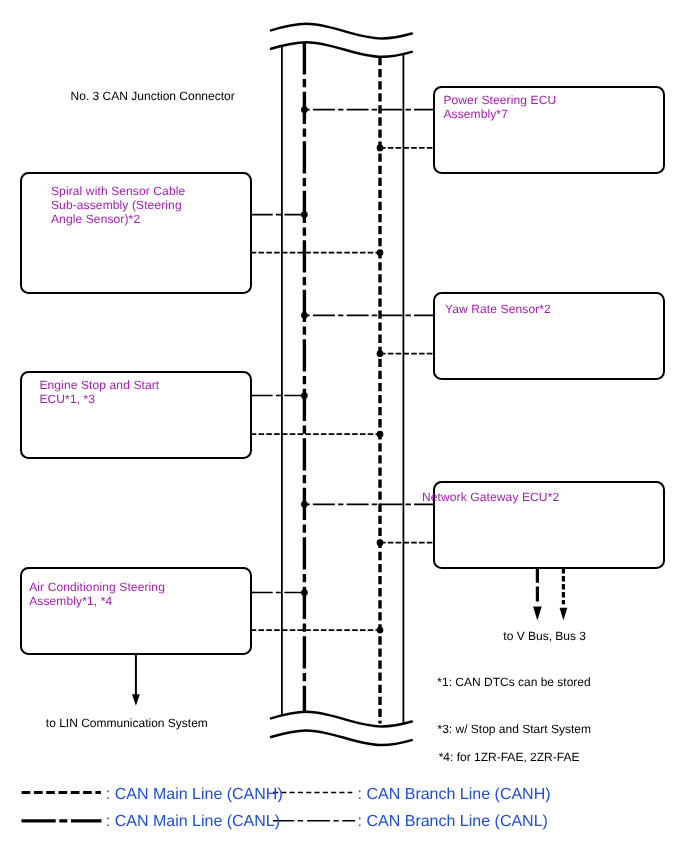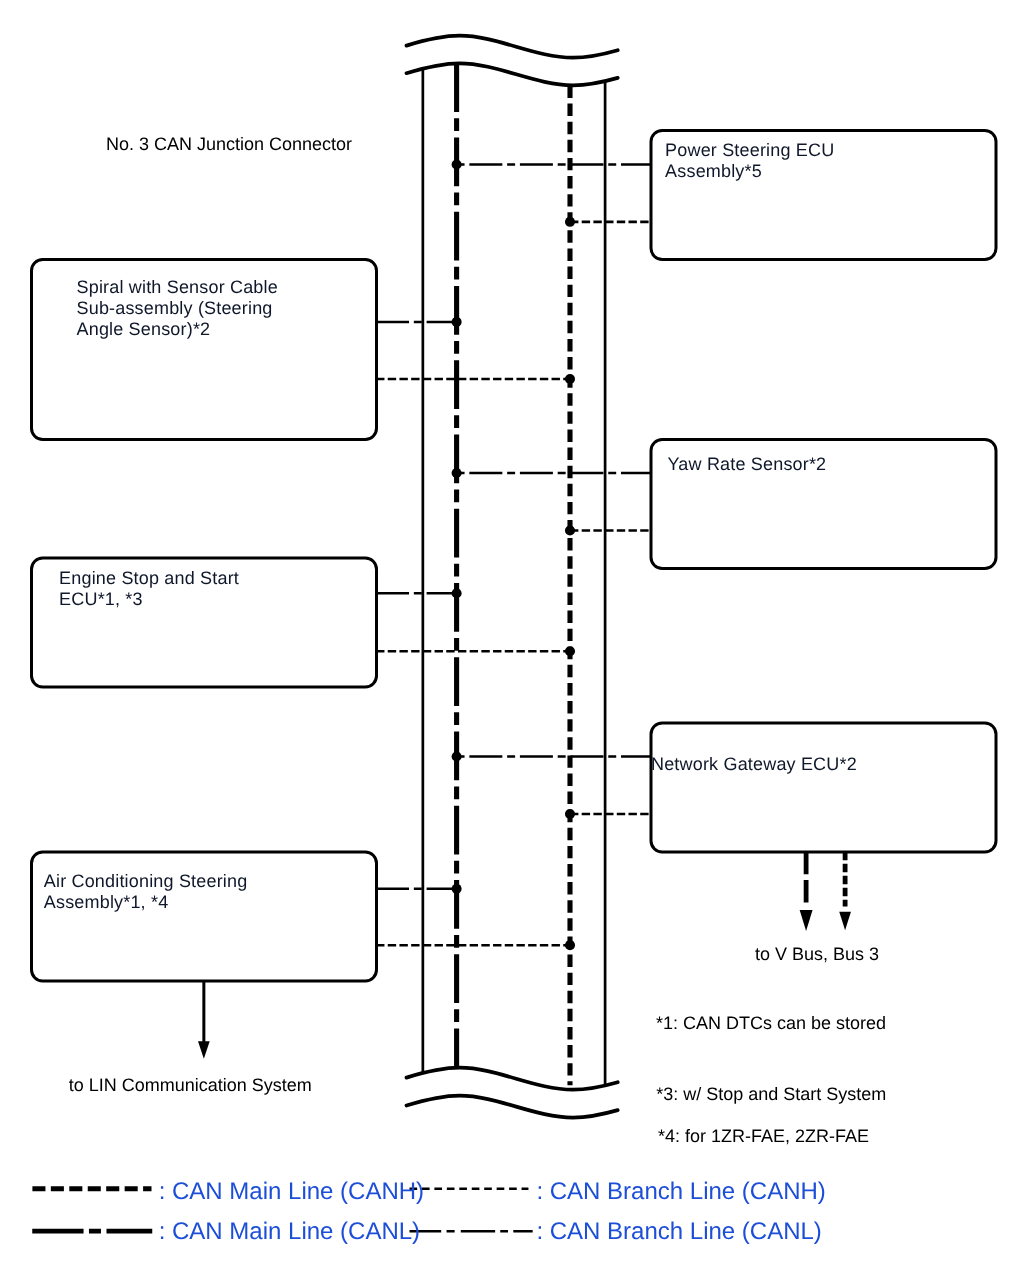--- a/index.html
+++ b/index.html
@@ -8,21 +8,21 @@
        font-family:"Liberation Sans",sans-serif;color:#000;
        -webkit-font-smoothing:antialiased;
        text-rendering:geometricPrecision;}
   #stage{position:relative;width:688px;height:852px;
          -webkit-font-smoothing:antialiased;}
   svg.diagram{position:absolute;left:0;top:0;width:688px;height:852px;overflow:visible;}
 
   .ecu-box{position:absolute;box-sizing:border-box;
            border:2.4px solid #000;border-radius:8.5px;background:#fff;}
   .ecu-text{position:absolute;transform:translateZ(0);font-size:12px;line-height:13.9px;
-            white-space:pre;color:#0f172a;letter-spacing:0.01em;}
+            white-space:pre;color:#a21caf;letter-spacing:0.01em;}
 
   .plain{position:absolute;transform:translateZ(0);font-size:12px;line-height:13.9px;white-space:pre;color:#000;}
   .note{position:absolute;transform:translateZ(0);font-size:12px;white-space:pre;color:#000;text-align:right;}
   .legend-text{position:absolute;transform:translateZ(0);font-size:16px;white-space:pre;color:#1d4ed8;}
 </style>
 </head>
 <body>
 
 <div id="stage">
 
@@ -94,27 +94,27 @@
 <div class="ecu-box" style="left:19.6px;top:171.8px;width:232.7px;height:122.5px;"></div>
 <div class="ecu-text" style="left:51px;top:185.2px;"><span>Spiral with Sensor Cable</span><br><span>Sub-assembly (Steering</span><br><span>Angle Sensor)*2</span></div>
 
 <div class="ecu-box" style="left:19.6px;top:370.5px;width:232.7px;height:88.5px;"></div>
 <div class="ecu-text" style="left:39.4px;top:379.2px;"><span>Engine Stop and Start</span><br><span>ECU*1, *3</span></div>
 
 <div class="ecu-box" style="left:19.6px;top:566.8px;width:232.7px;height:88.5px;"></div>
 <div class="ecu-text" style="left:29.2px;top:581.2px;"><span>Air Conditioning Steering</span><br><span>Assembly*1, *4</span></div>
 
 <div class="ecu-box" style="left:432.7px;top:85.7px;width:232.5px;height:88.5px;"></div>
-<div class="ecu-text" style="left:443.4px;top:93.7px;"><span>Power Steering ECU</span><br><span>Assembly*5</span></div>
+<div class="ecu-text" style="left:443.4px;top:93.7px;"><span>Power Steering ECU</span><br><span>Assembly*7</span></div>
 
 <div class="ecu-box" style="left:432.7px;top:291.6px;width:232.5px;height:88.5px;"></div>
 <div class="ecu-text" style="left:445.0px;top:303.3px;"><span>Yaw Rate Sensor*2</span></div>
 
 <div class="ecu-box" style="left:432.7px;top:480.5px;width:232.5px;height:88.5px;"></div>
-<div class="ecu-text" style="left:434px;top:491.0px;margin-top:12px;"><span>Network Gateway ECU*2</span></div>
+<div class="ecu-text" style="left:422px;top:491.0px;"><span>Network Gateway ECU*2</span></div>
 
 <div class="plain" style="left:45.8px;top:717.3px;">to LIN Communication System</div>
 <div class="plain" style="left:503.3px;top:630.0px;">to V Bus, Bus 3</div>
 
 <div class="note" style="left:437.3px;top:674.7px;">*1: CAN DTCs can be stored</div>
 <div class="note" style="left:437.5px;top:722.0px;">*3: w/ Stop and Start System</div>
 <div class="note" style="left:438.7px;top:749.5px;">*4: for 1ZR-FAE, 2ZR-FAE</div>
 
 <svg class="diagram" viewBox="0 0 688 852">
   <g fill="none" stroke="#000" stroke-linecap="butt">

